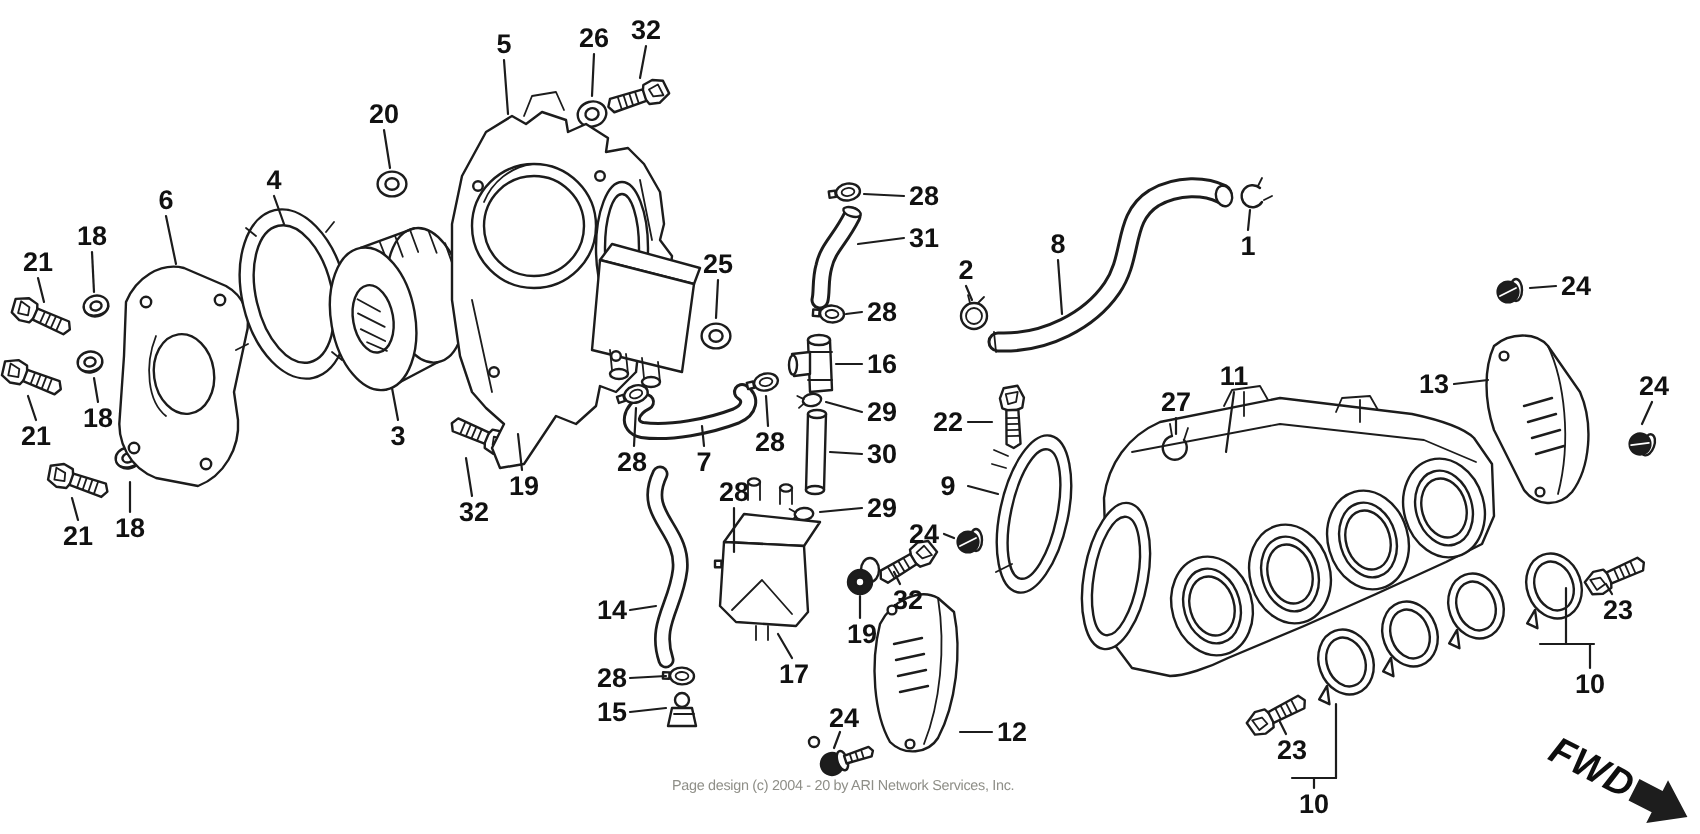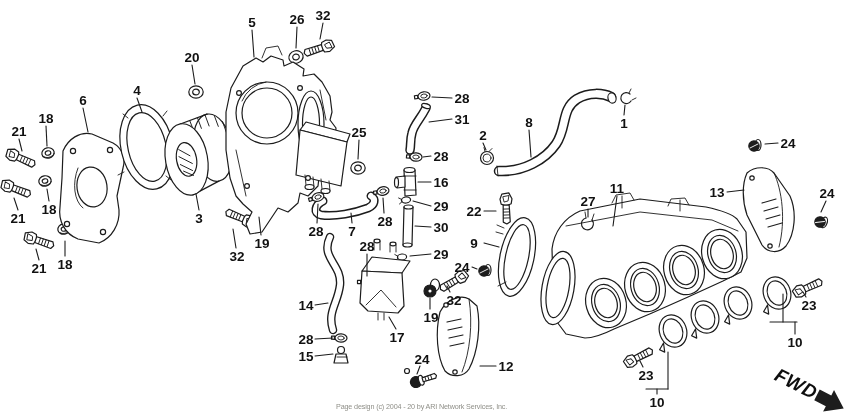--- a/index.html
+++ b/index.html
@@ -1,18 +1,18 @@
 <!DOCTYPE html>
 <html><head>
 <meta charset="utf-8">
 <style>
   html,body{margin:0;padding:0;background:#ffffff;}
   .stage{position:relative;width:850px;height:417px;background:#ffffff;overflow:hidden;
          font-family:"Liberation Sans",sans-serif;}
-  .footer{position:absolute;left:336px;top:402px;font-size:7.2px;letter-spacing:-0.15px;
+  .footer{position:absolute;left:336px;top:388px;font-size:7.2px;letter-spacing:-0.15px;
           color:#8f8f88;white-space:nowrap;z-index:0;}
   .artsvg{position:absolute;left:0;top:0;z-index:1;}
   
   .artsvg path,.artsvg ellipse,.artsvg circle,.artsvg rect,.artsvg line,.artsvg polyline{
      fill:#ffffff;stroke:#1c1c1c;stroke-width:1.2;stroke-linejoin:round;stroke-linecap:round;}
   .artsvg .nf{fill:none !important;}
   .artsvg .dk{fill:#1d1d1d !important;}
   .artsvg .to{fill:none !important;stroke:#1c1c1c;}
   .artsvg .ti{fill:none !important;stroke:#ffffff !important;}
   .artsvg .thin{stroke-width:0.9;}

